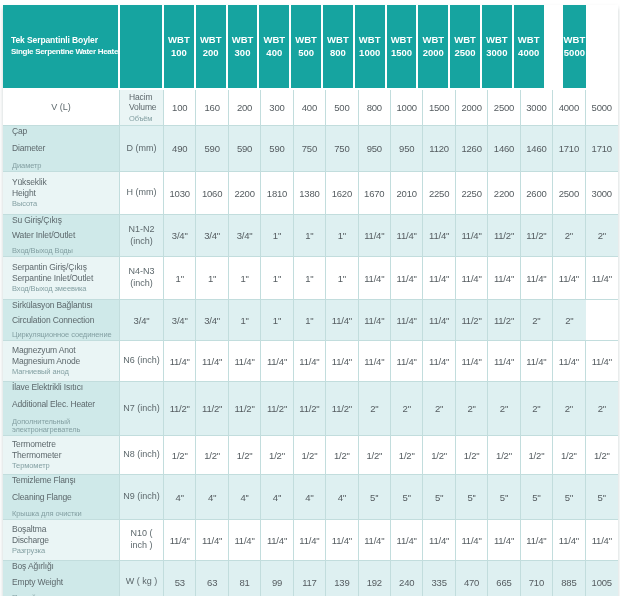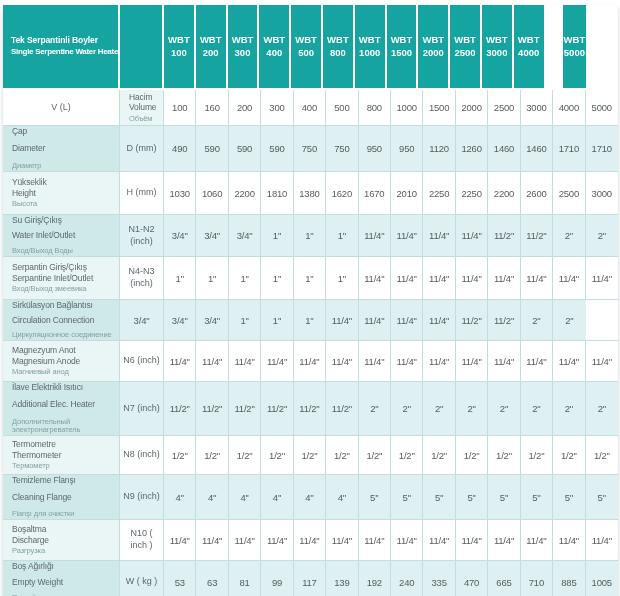--- a/index.html
+++ b/index.html
@@ -270,21 +270,21 @@
         <div class="cell val">1/2"</div>
         <div class="cell val">1/2"</div>
         <div class="cell val">1/2"</div>
         <div class="cell val">1/2"</div>
         <div class="cell val">1/2"</div>
       </div>
       <div class="grid-row row tint">
         <div class="cell label">
           <div class="l-tr">Temizleme Flanşı</div>
           <div class="l-en">Cleaning Flange</div>
-          <div class="l-ru">Flanşı для очистки</div>
+          <div class="l-ru">Крышка для очистки</div>
         </div>
         <div class="cell code">N9 (inch)</div>
         <div class="cell val">4''</div>
         <div class="cell val">4''</div>
         <div class="cell val">4''</div>
         <div class="cell val">4''</div>
         <div class="cell val">4''</div>
         <div class="cell val">4''</div>
         <div class="cell val">5''</div>
         <div class="cell val">5''</div>

